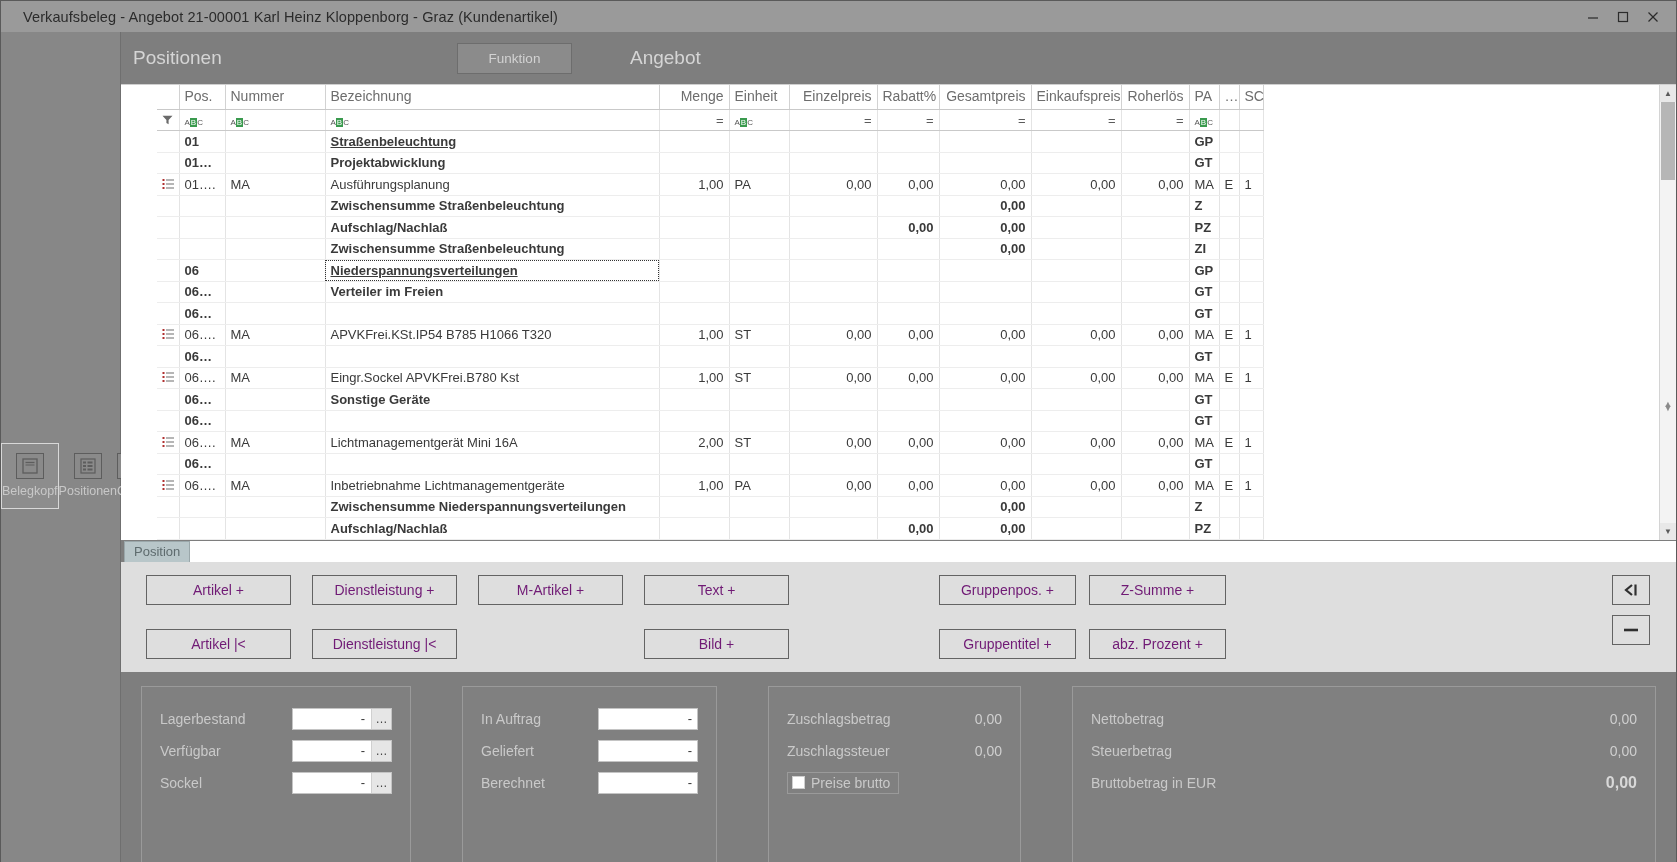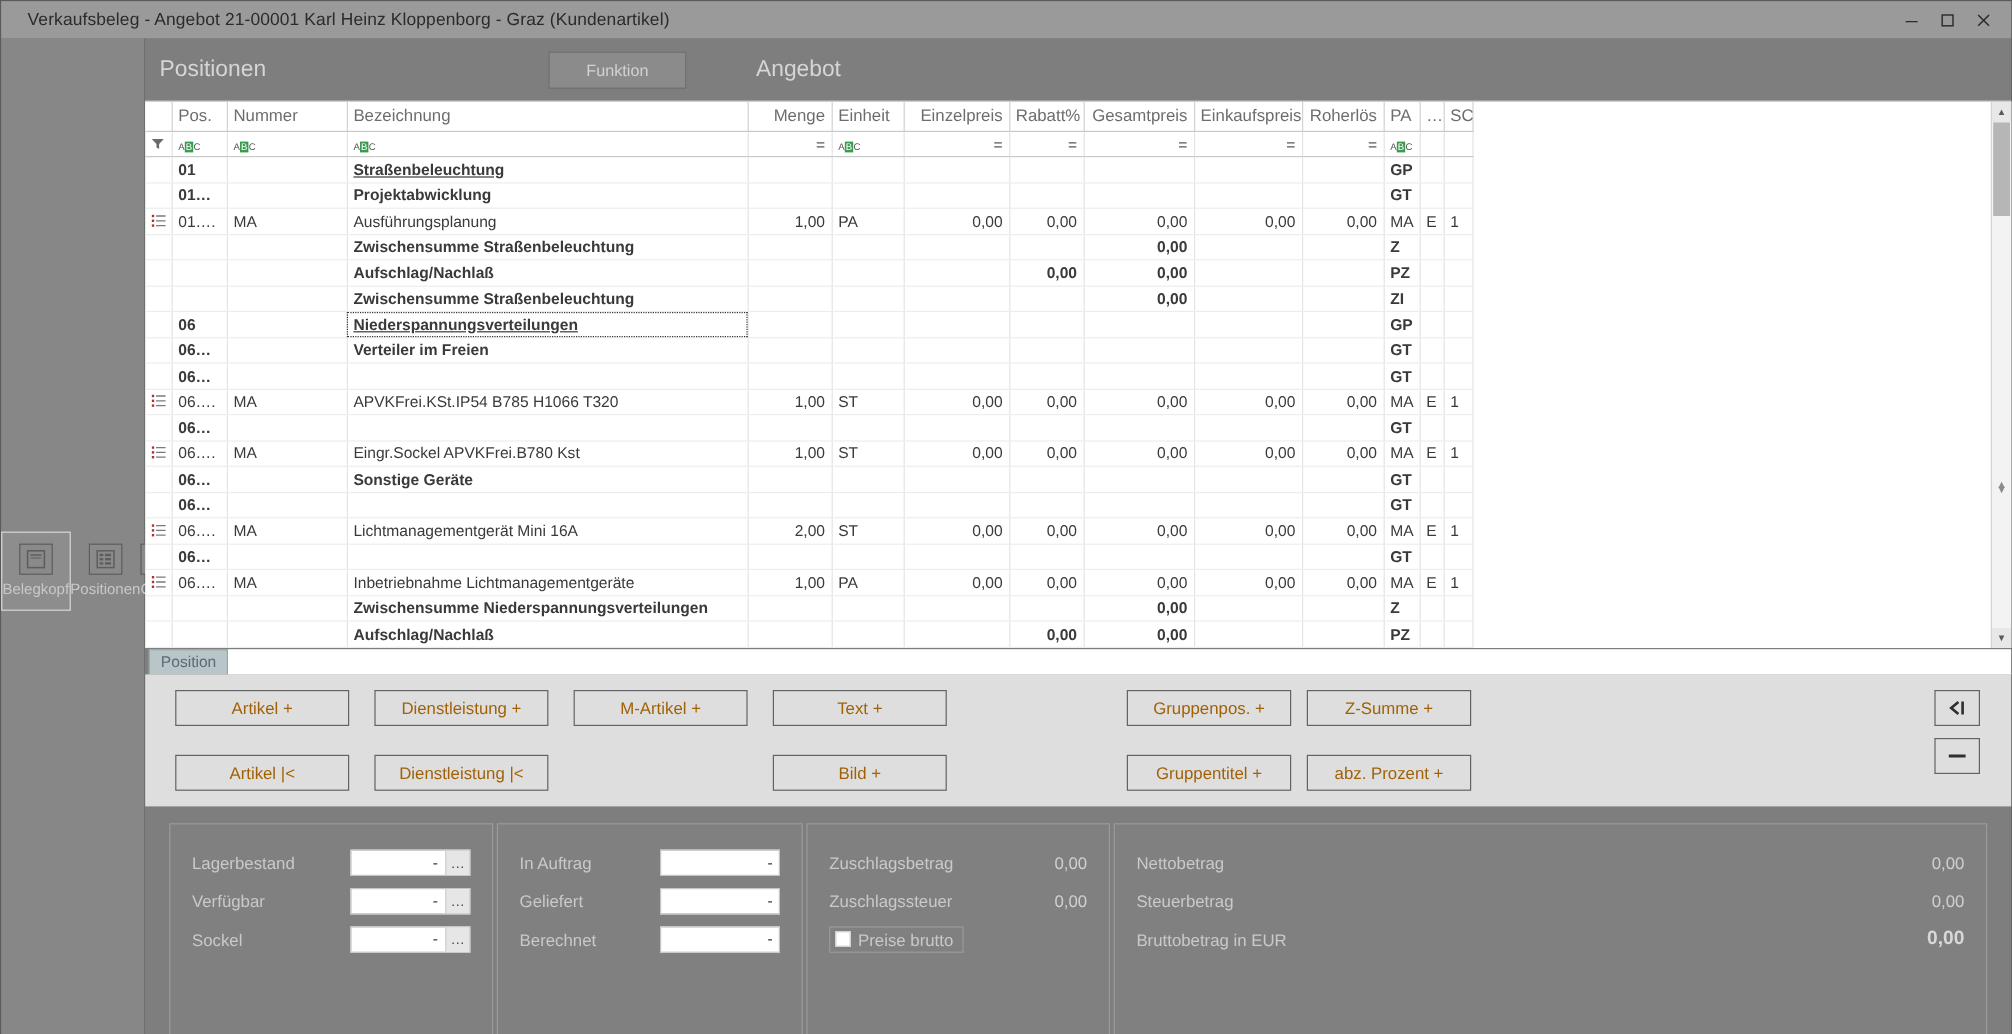--- a/index.html
+++ b/index.html
@@ -74,21 +74,21 @@
   }
   
   .gridwrap {
     margin: 0 0 0 0;
     background: #fff;
     flex: 0 0 446px;
     display: flex; flex-direction: column;
     position: relative;
     border-top: 1px solid #cfcfcf;
   }
-  .gridscroll { display:flex; flex:1; min-height:0; }
+  .gridscroll { display:flex; flex:1; min-height:0;padding-left:36px; }
   .gridmain { flex: 1; overflow: hidden; position: relative; }
   table.grid { border-collapse: collapse; width: 1072px; table-layout: fixed; font-size: 13px; }
   table.grid th {
     font-weight: normal; color: #6d6d6d; font-size: 14px;
     padding: 3px 5px 5px 5px; height: 24px;
     border-right: 1px solid #d2d2d2;
     border-bottom: 1px solid #c9c9c9;
     text-align: left; background: #fff; vertical-align: bottom;
   }
   table.grid th.r { text-align: right; }
@@ -127,29 +127,29 @@
   
   .btnpanel {
     background: #dedede; margin: 0 0 0 0; position: relative;
     flex: 0 0 110px; padding: 13px 0 0 0;
     display: flex;
   }
   .btngrid { display: grid; grid-template-columns: repeat(4, 145px); gap: 12px 21px; margin-left: 25px; }
   .btngrid2 { display: grid; grid-template-columns: repeat(2, 137px); gap: 12px 13px; margin-left: 150px; }
   .gbtn {
     height: 30px; border: 1px solid #636363; background: #dedede;
-    color: #a16207; font-size: 14px;
+    color: #701a75; font-size: 14px;
     display: flex; align-items: center; justify-content: center;
   }
   .sidebtns { position: absolute; right: 26px; top: 13px; display: flex; flex-direction: column; gap: 10px; }
   .sbtn2 { width: 38px; height: 30px; border: 1px solid #636363; background: #dedede;
            display:flex; align-items:center; justify-content:center; color:#3b3b3b; }
   
   .footer { flex: 1; background: #7e7e7e; display: flex; padding: 14px 0 0 0; gap: 3px; }
-  .fpanel { background: #808080; border: 1px solid #9a9a9a; padding: 16px 18px 10px 18px; }
+  .fpanel { background: #808080; border: 1px solid #9a9a9a; padding: 16px 18px 10px 18px; margin-left: 48px; }
   .fpanel.p1 { width: 270px; margin-left: 20px; }
   .fpanel.p2 { width: 255px; }
   .fpanel.p3 { width: 253px; }
   .fpanel.p4 { flex: 1; margin-right: 20px; }
   .frow { display: flex; align-items: center; height: 32px; color: #c9c9c9; font-size: 14px; }
   .flabel { flex: 1; }
   .finput { width: 100px; height: 22px; background: #fff; border: 1px solid #c4c4c4;
             display: flex; align-items: center; justify-content: flex-end;
             font-size: 13px; color: #333; padding-right: 5px; position: relative; }
   .fdots { width: 20px; height: 20px; background: #e6e6e6; border-left: 1px solid #d0d0d0;

